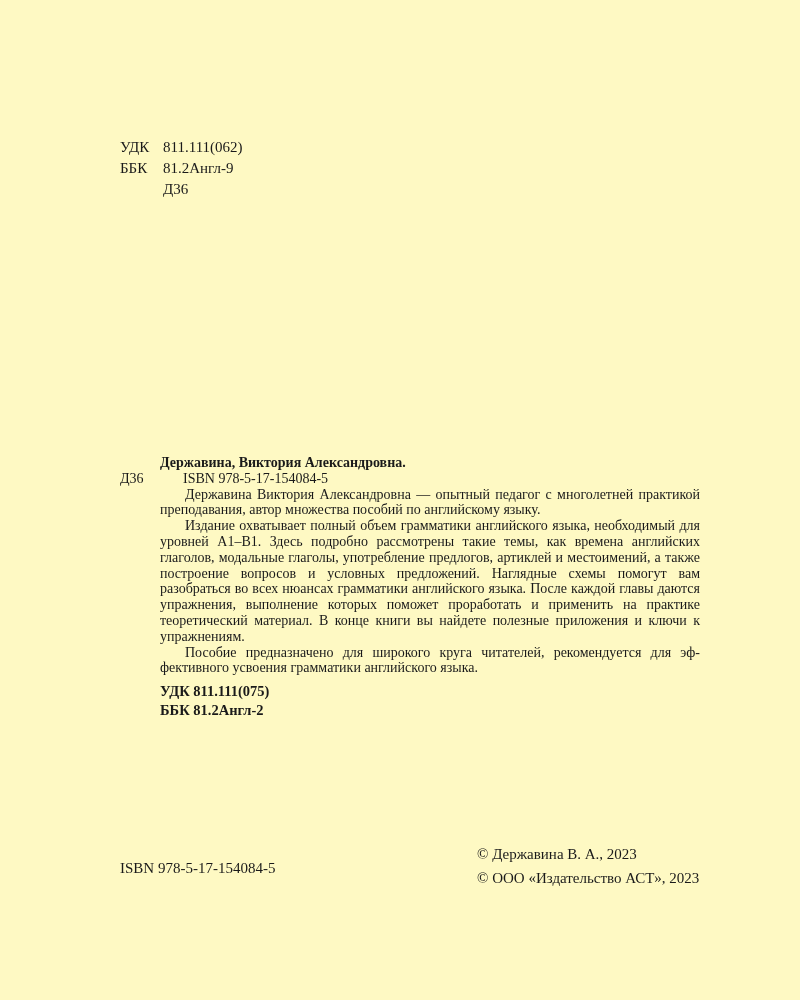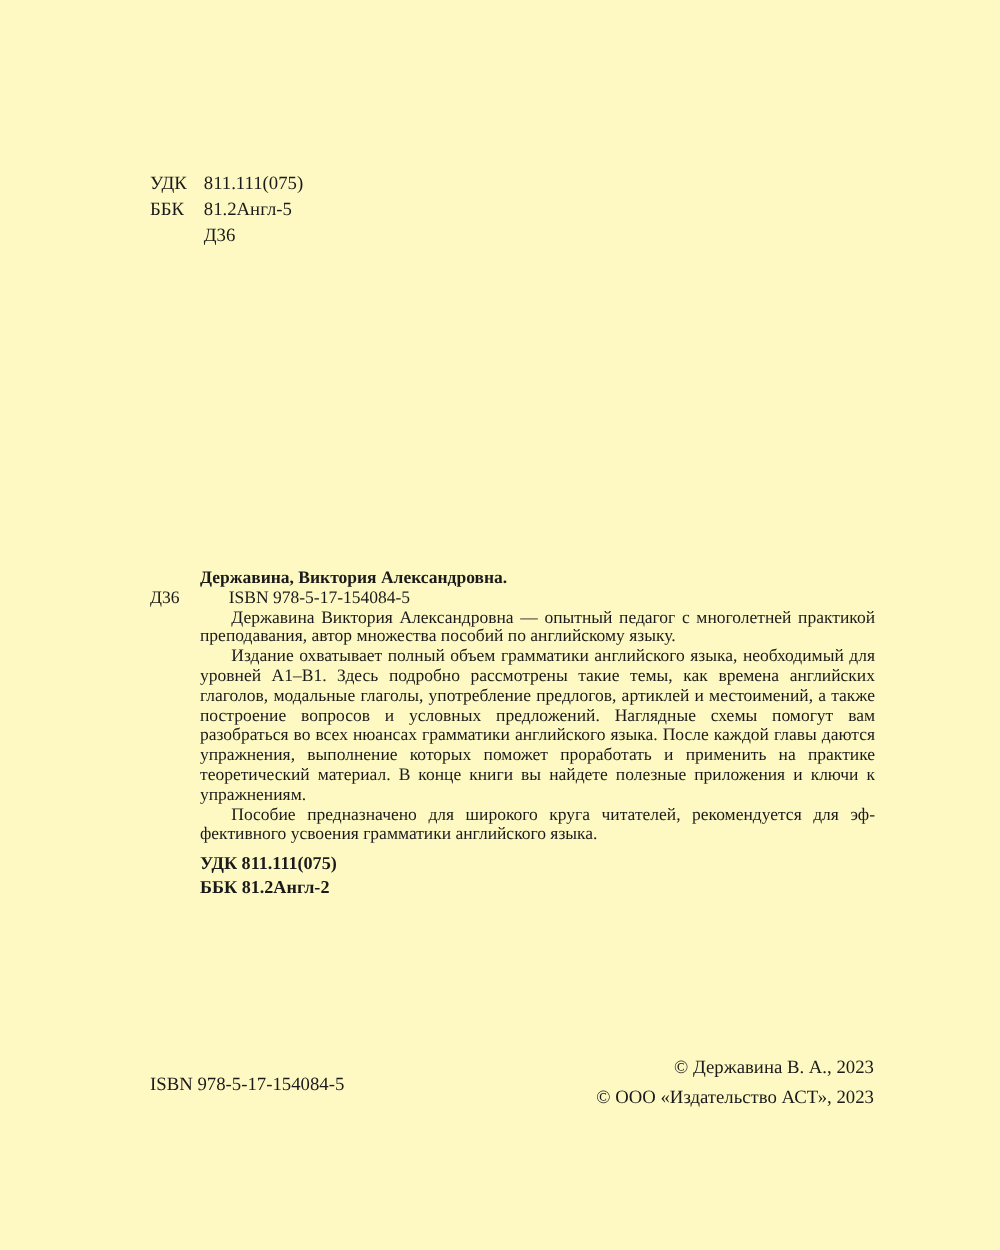--- a/index.html
+++ b/index.html
@@ -75,36 +75,35 @@
     left: 120px;
     top: 860px;
     font-size: 15px;
   }
   .footer-copy {
     position: absolute;
     left: 477px;
     top: 842px;
     font-size: 15px;
     line-height: 24px;
-    text-align: right;
   }
 </style>
 </head>
 <body>
 
 <div class="page">
 
   <div class="top-block">
     <div class="top-row">
       <span class="lbl">УДК</span>
-      <span class="val">811.111(075)</span>
+      <span class="val">811.111(062)</span>
     </div>
     <div class="top-row">
       <span class="lbl">ББК</span>
-      <span class="val">81.2Англ-5</span>
+      <span class="val">81.2Англ-9</span>
     </div>
     <div class="top-row">
       <span class="lbl"></span>
       <span class="val">Д36</span>
     </div>
   </div>
 
   <div class="main-block">
 
     <div class="bib-entry">

